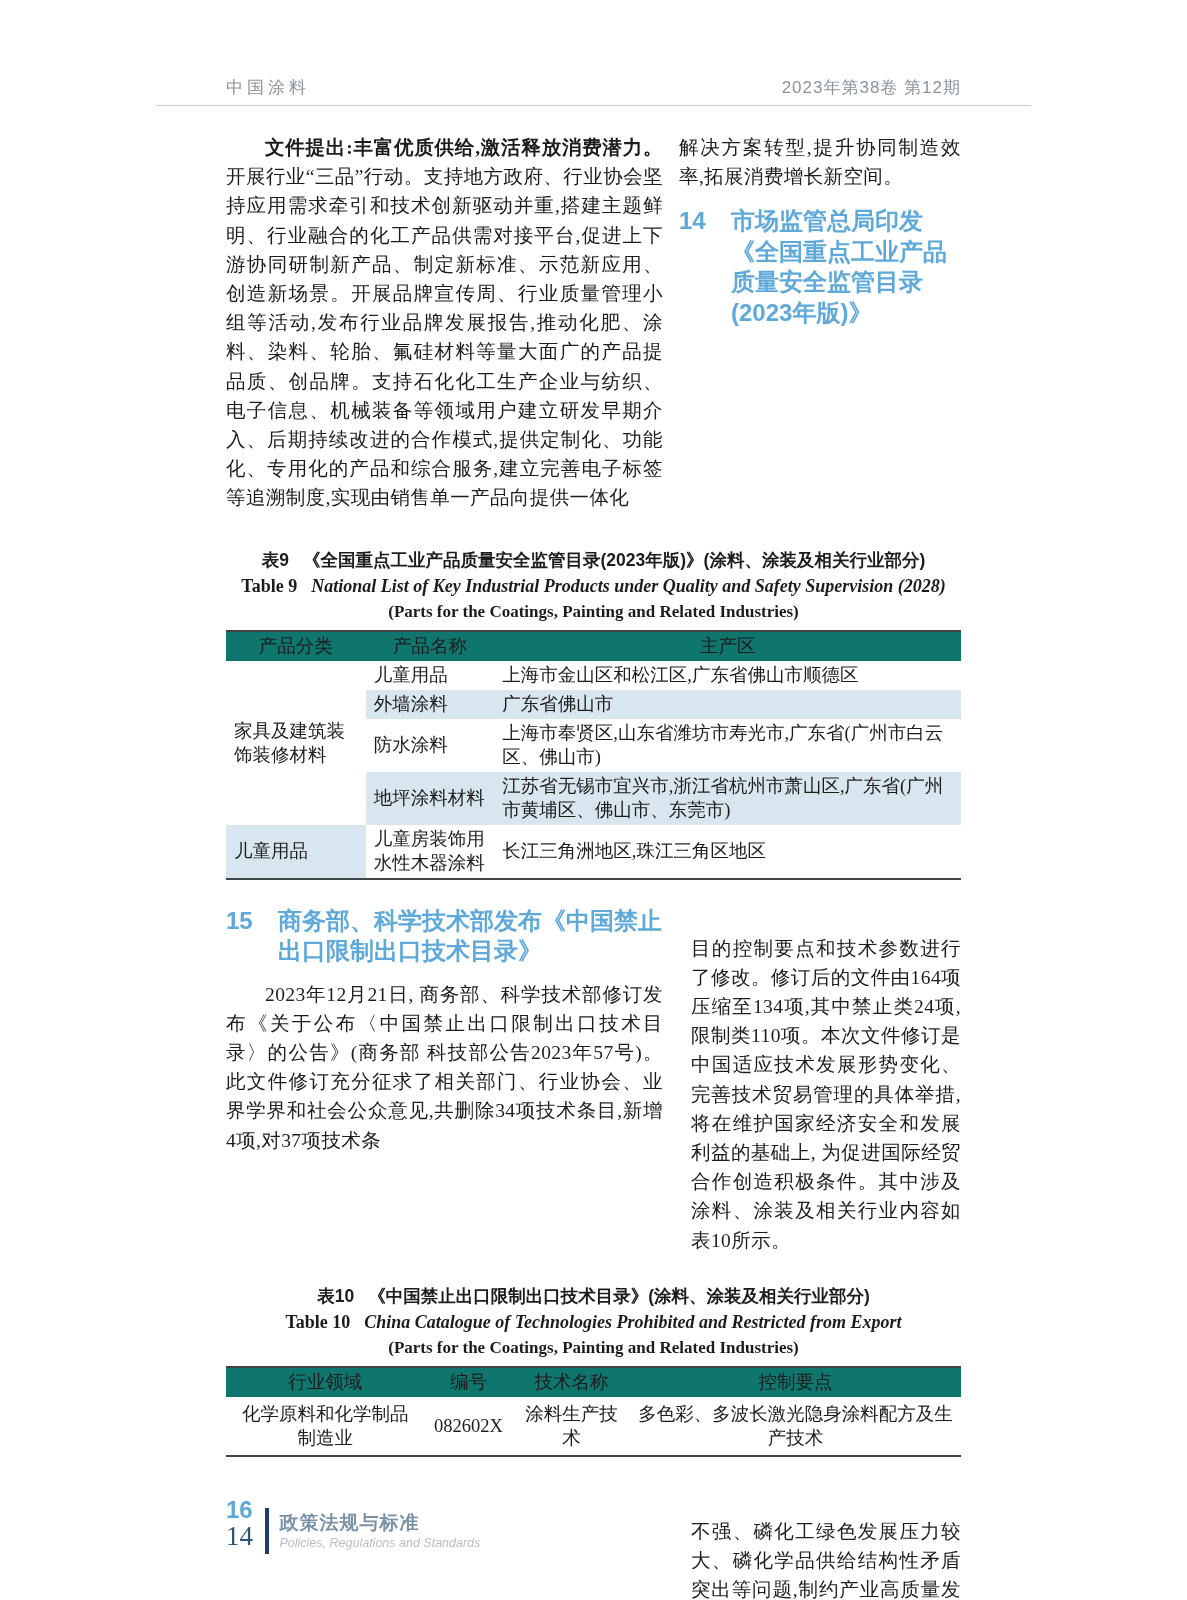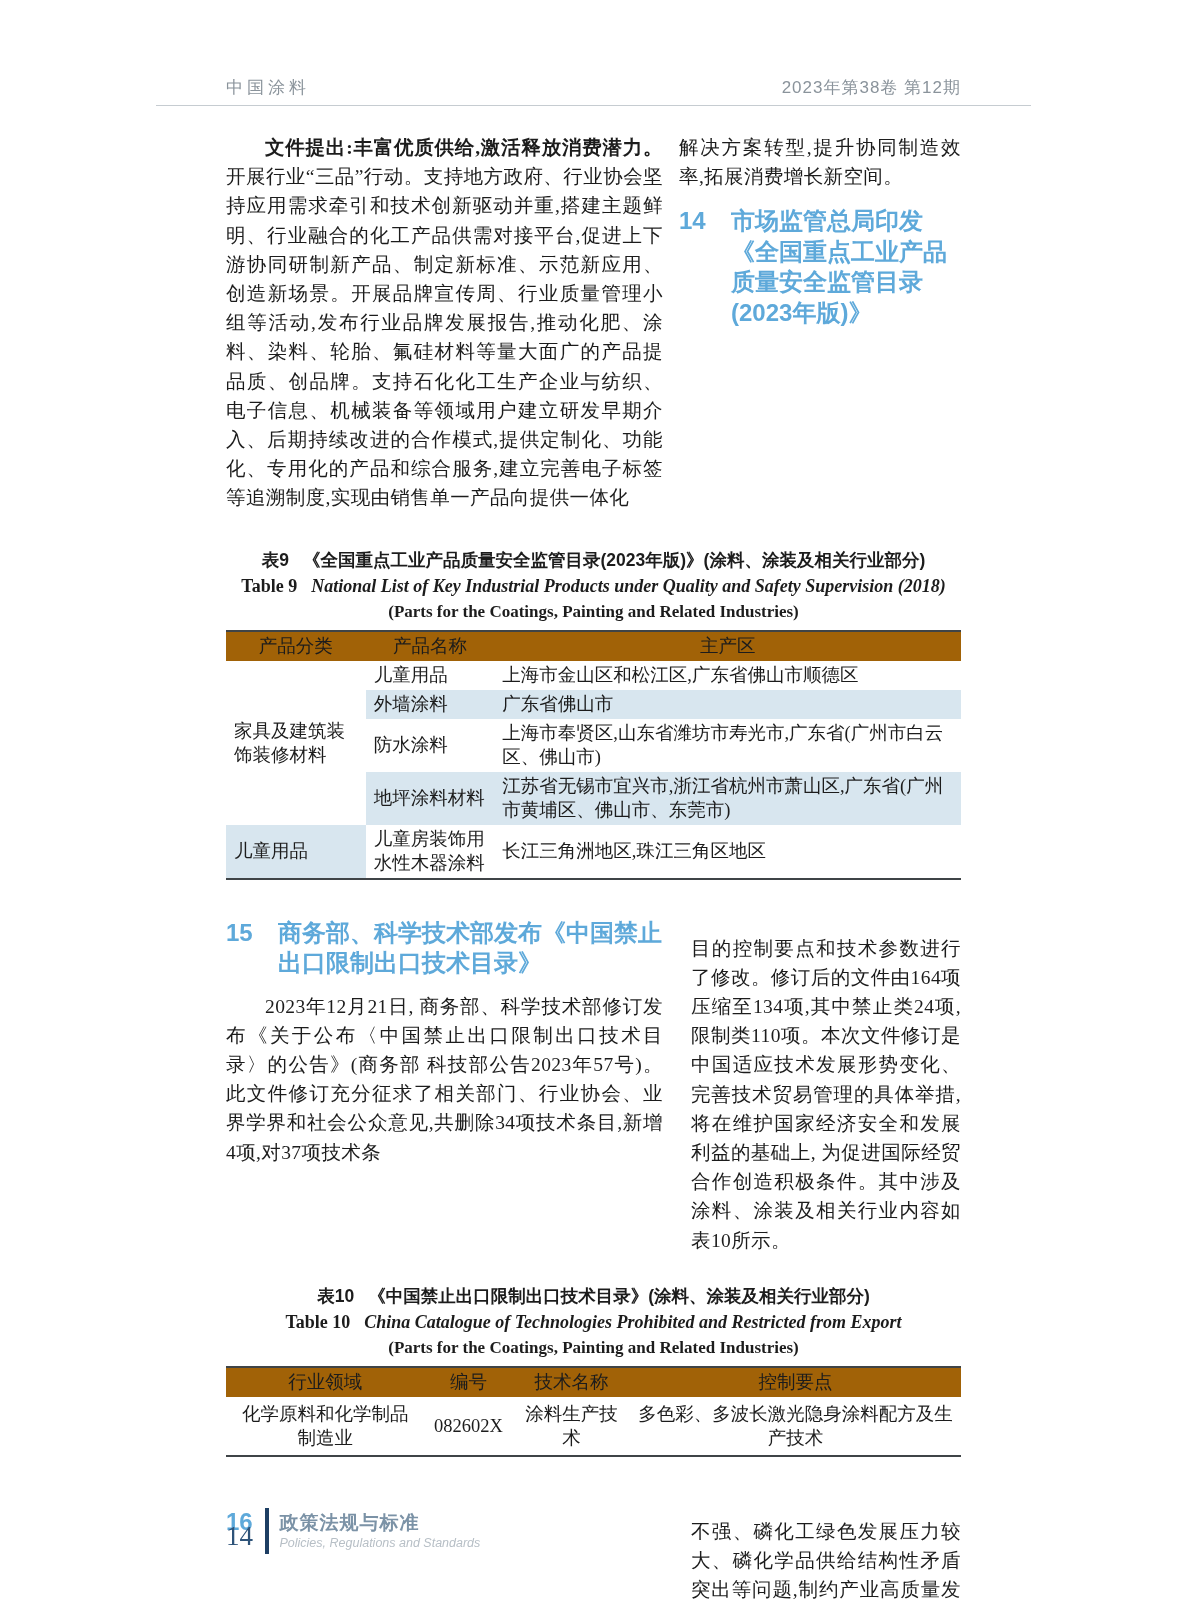--- a/index.html
+++ b/index.html
@@ -61,21 +61,21 @@
     margin: 16px 0 13px 0;
     color: #5ea9da;
     font-family: "Liberation Sans", "DejaVu Sans", sans-serif;
     font-weight: bold;
     font-size: 24px;
     line-height: 30.5px;
   }
   .sec-head .num { flex: none; width: 34px; }
   .sec-head .ttl { max-width: 390px; }
   .col-r .sec-head { margin-top: 15px; }
-  .row2 .sec-head, .row3 .sec-head { margin-top: 12px; }
+  .row2 .sec-head, .row3 .sec-head { margin-top: 0; }
 
   
   .tblock9  { margin-top: 34px; }
   .tblock10 { margin-top: 28px; }
   .tcap { text-align: center; }
   .tcap-zh {
     font-family: "Liberation Sans", "DejaVu Sans", sans-serif;
     font-weight: bold;
     font-size: 17.5px;
     line-height: 26px;
@@ -89,21 +89,21 @@
   
   table.dtable {
     width: 100%;
     margin-top: 5px;
     border-collapse: collapse;
     border-top: 2px solid #3f4447;
     border-bottom: 2px solid #3f4447;
     font-size: 18.5px;
   }
   table.dtable th {
-    background: #a16207;
+    background: #0f766e;
     font-weight: normal;
     padding: 3px 6px;
     line-height: 23px;
     text-align: center;
   }
   table.dtable td {
     padding: 2.5px 8px;
     line-height: 24px;
     vertical-align: middle;
     text-align: left;
@@ -164,21 +164,21 @@
         <div class="sec-head">
           <span class="num">14</span>
           <span class="ttl">市场监管总局印发《全国重点工业产品质量安全监管目录(2023年版)》</span>
         </div>
       </div>
     </div>
 
     <div class="tblock9">
       <div class="tcap">
         <div class="tcap-zh"><span class="lbl">表9</span><span>《全国重点工业产品质量安全监管目录(2023年版)》(涂料、涂装及相关行业部分)</span></div>
-        <div class="tcap-en"><span class="lbl">Table 9</span><i>National List of Key Industrial Products under Quality and Safety Supervision (2018)</i></div>
+        <div class="tcap-en"><span class="lbl">Table 9</span><i>National List of Key Industrial Products under Quality and Safety Supervision (2028)</i></div>
         <div class="tcap-sub">(Parts for the Coatings, Painting and Related Industries)</div>
       </div>
       <table class="dtable">
         <colgroup>
             <col style="width:19%">
             <col style="width:17.5%">
             <col>
           </colgroup>
         <thead>
           <tr>

